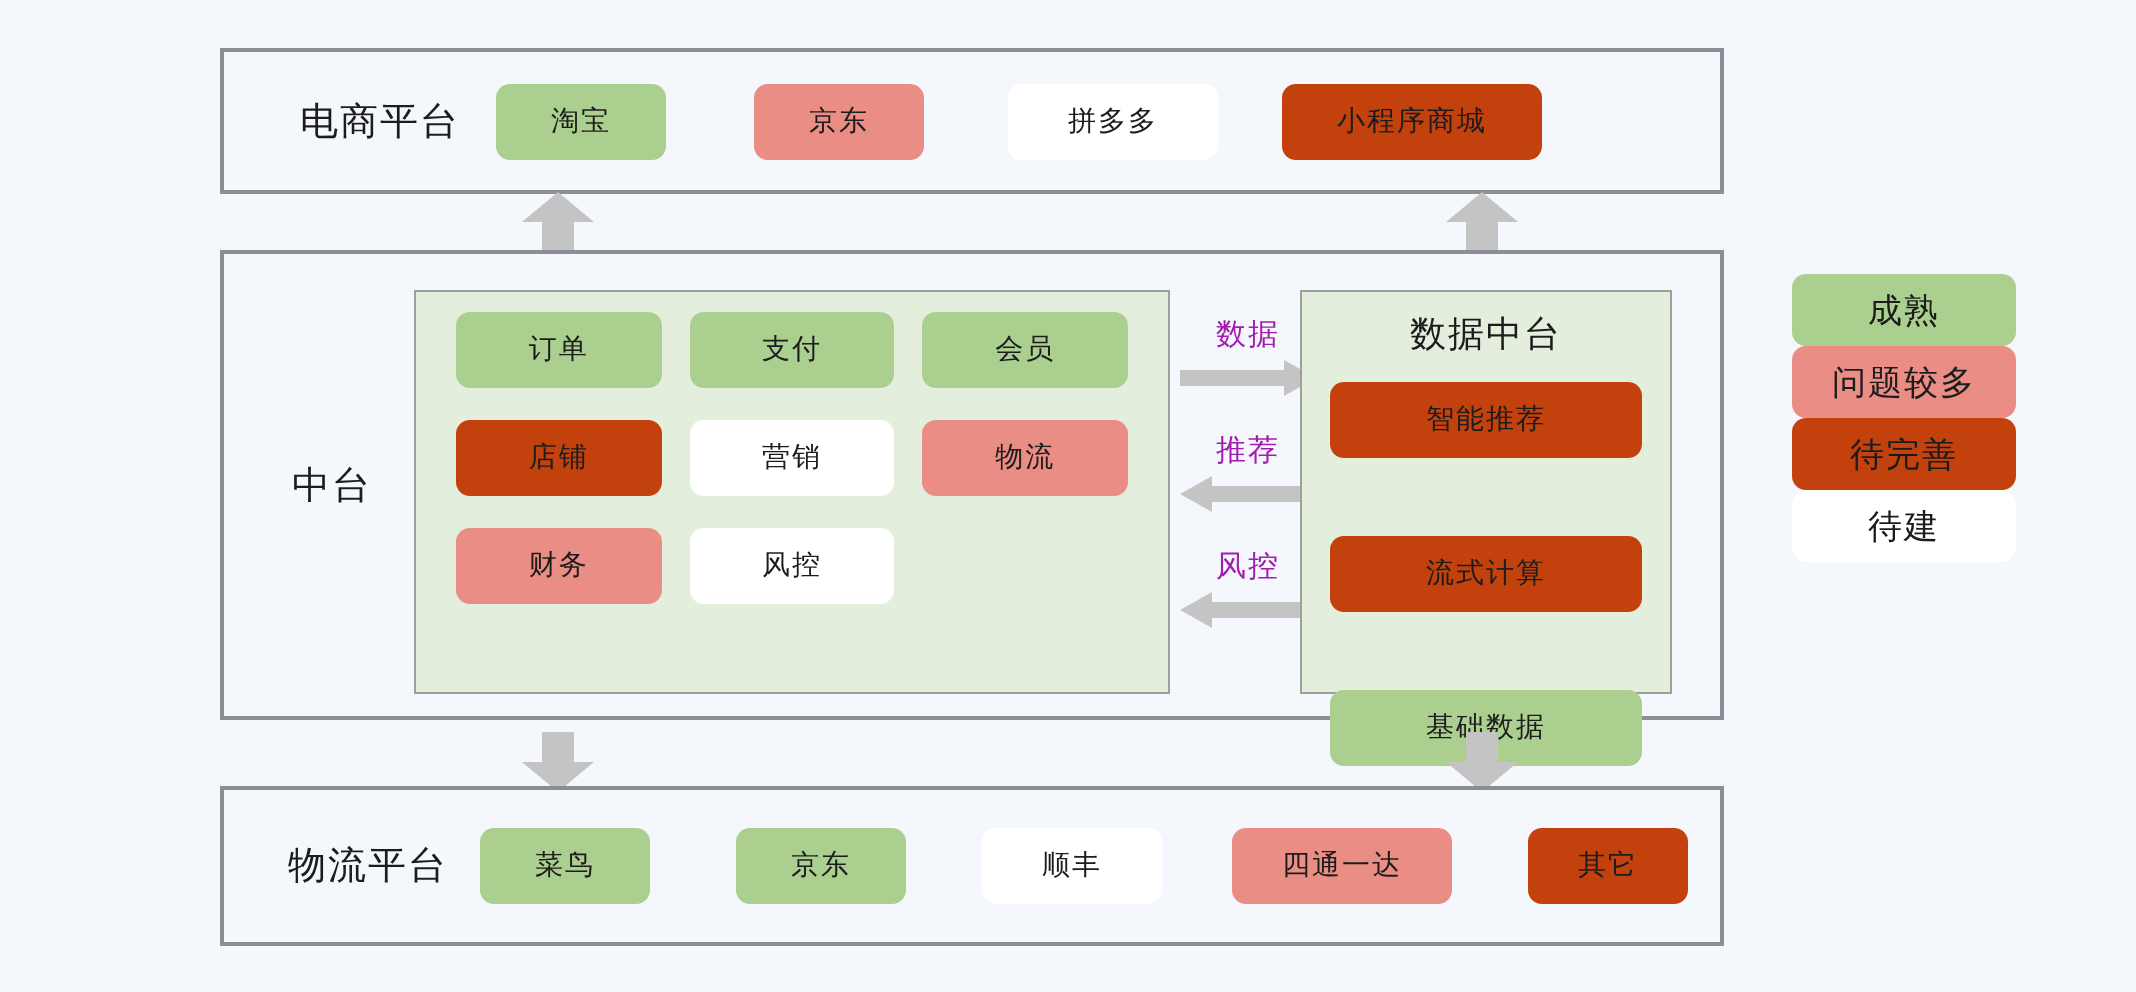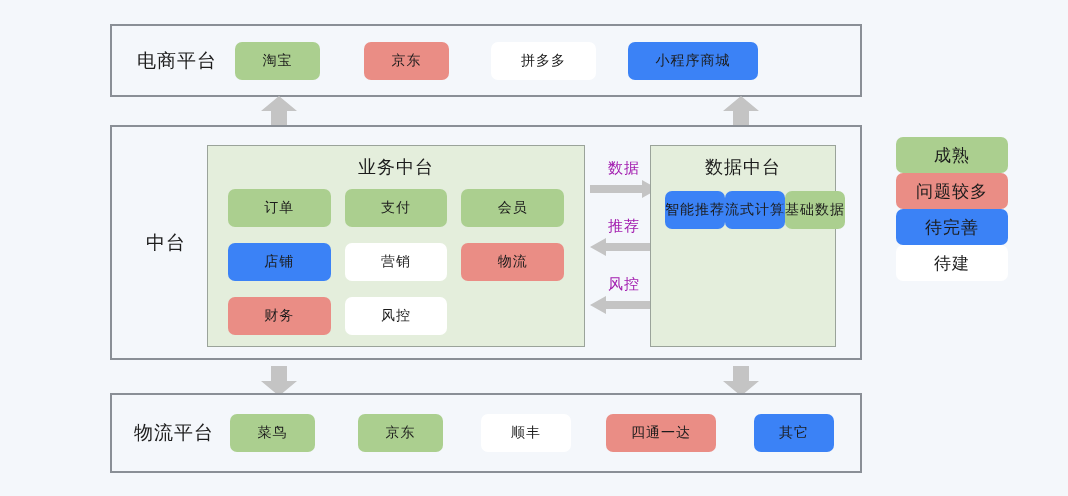--- a/index.html
+++ b/index.html
@@ -45,30 +45,30 @@
     justify-content: center;
     border-radius: 7px;
     font-size: 14px;
     letter-spacing: 1px;
     white-space: nowrap;
     color: #1c1c1c;
     height: 38px;
   }
   .chip.green { background: #abcf8f; }
   .chip.red   { background: #ea8d85; }
-  .chip.blue  { background: #3b82f6; }
+  .chip.blue  { background: #c2410c; }
   .chip.white { background: #ffffff; }
 
   
   #tier-ecommerce {
     left: 110px;
     top: 24px;
     width: 752px;
     height: 73px;
-    padding-left: 25px;
+    padding-left: 38px;
   }
   #tier-ecommerce .tier-label { margin-right: 18px; }
   #ecommerce-chips {
     display: flex;
     align-items: center;
   }
   #ecommerce-chips .chip { margin-right: 44px; }
   #ecommerce-chips .chip:nth-child(1) { width: 85px; }
   #ecommerce-chips .chip:nth-child(2) { width: 85px; margin-right: 42px; }
   #ecommerce-chips .chip:nth-child(3) { width: 105px; margin-right: 32px; }
@@ -125,33 +125,33 @@
   #panel-data {
     left: 538px;
     top: 18px;
     width: 186px;
     height: 202px;
   }
   #panel-data .panel-title { margin-top: 9px; }
   #data-list {
     margin-top: 12px;
     display: flex;
-    flex-direction: row;
-    row-gap: 11px;
+    flex-direction: column;
+    row-gap: 39px;
     padding: 0 14px;
   }
   #data-list .chip { width: 100%; }
 
   
   #tier-logistics {
     left: 110px;
     top: 393px;
     width: 752px;
     height: 80px;
-    padding-left: 22px;
+    padding-left: 32px;
   }
   #tier-logistics .tier-label { margin-right: 16px; }
   #logistics-chips {
     display: flex;
     align-items: center;
   }
   #logistics-chips .chip:nth-child(1) { width: 85px; margin-right: 43px; }
   #logistics-chips .chip:nth-child(2) { width: 85px; margin-right: 38px; }
   #logistics-chips .chip:nth-child(3) { width: 90px; margin-right: 35px; font-family: Liberation Mono, monospace; }
   #logistics-chips .chip:nth-child(4) { width: 110px; margin-right: 38px; }
@@ -220,21 +220,20 @@
       <polygon points="18,0 36,15 26,15 26,30 10,30 10,15 0,15" fill="#c4c4c4"></polygon>
     </svg>
   </div>
 
   <div class="tier" id="tier-middle">
     <div id="middle-label-wrap">
       <div class="tier-label">中台</div>
     </div>
 
     <div class="panel" id="panel-business">
-      <div class="panel-title">业务中台</div>
       <div id="business-grid">
         <div class="chip green">订单</div>
         <div class="chip green">支付</div>
         <div class="chip green">会员</div>
         <div class="chip blue">店铺</div>
         <div class="chip white">营销</div>
         <div class="chip red">物流</div>
         <div class="chip red">财务</div>
         <div class="chip white">风控</div>
       </div>

